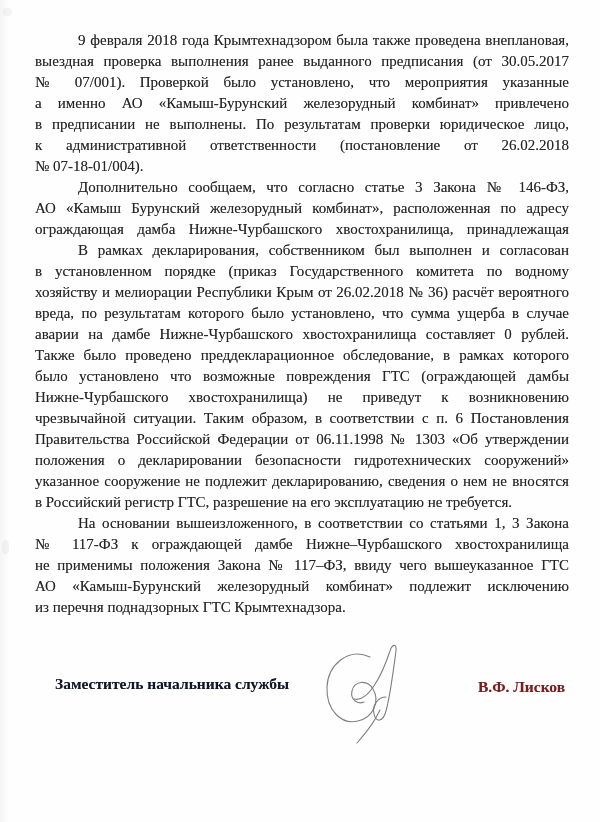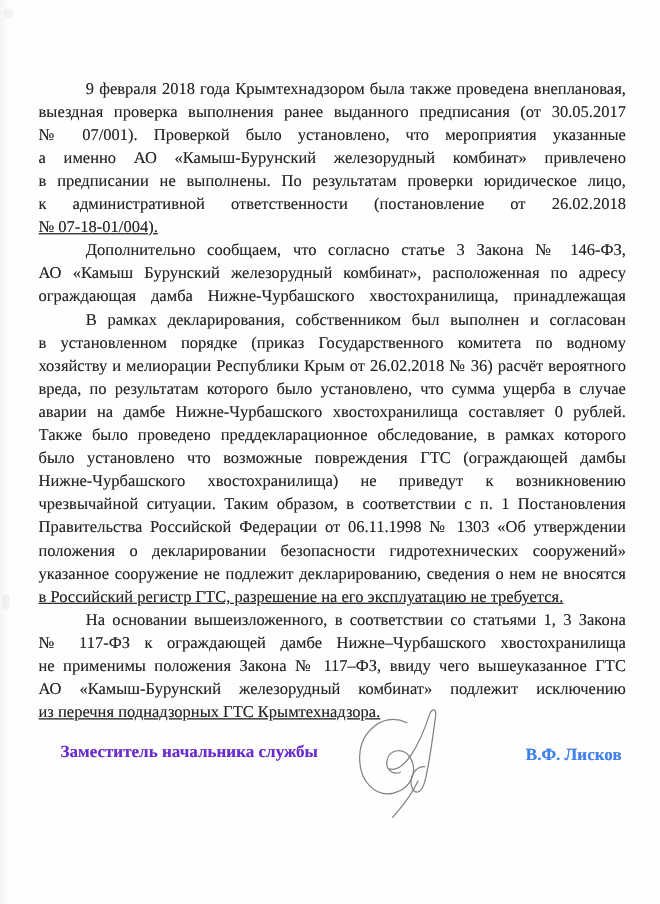--- a/index.html
+++ b/index.html
@@ -15,37 +15,36 @@
     position:absolute;left:0;top:0;width:9px;height:100%;
     background:linear-gradient(to right, rgba(60,60,60,0.05), rgba(60,60,60,0));
   }
   .scan-smudge{
     position:absolute;background:rgba(90,90,90,0.06);border-radius:40%;
   }
   .body-text{
     position:absolute;left:35px;top:30px;width:534px;
     font-size:15px;line-height:21px;color:#262626;
     text-shadow:0 0 0.5px rgba(45,45,45,0.5);
-    margin-top:41px;
   }
   .line{
     height:21px;overflow:hidden;
     text-align:justify;
     text-align-last:justify;
   }
   .line.first{ text-indent:43px; }
-  .line.last{ text-align-last:left;text-decoration:underline; }
+  .line.last{ text-align-last:left; }
   .sig-title{
     position:absolute;left:55px;top:675px;
-    font-size:15.5px;font-weight:bold;color:#6d28d9;
+    font-size:15.5px;font-weight:bold;color:#0f172a;
     text-shadow:0 0 0.5px rgba(45,45,45,0.5);
   }
   .sig-name{
     position:absolute;left:478px;top:678px;
-    font-size:15.5px;font-weight:bold;color:#3b82f6;
+    font-size:15.5px;font-weight:bold;color:#7f1d1d;
     text-shadow:0 0 0.5px rgba(45,45,45,0.5);
   }
   .signature-svg{
     position:absolute;left:310px;top:635px;
   }
 </style>
 </head>
 <body>
 
 <div class="page">
@@ -73,21 +72,21 @@
 
     <div>
       <div class="line first">В рамках декларирования, собственником был выполнен и согласован</div>
       <div class="line">в установленном порядке (приказ Государственного комитета по водному</div>
       <div class="line">хозяйству и мелиорации Республики Крым от 26.02.2018 № 36) расчёт вероятного</div>
       <div class="line">вреда, по результатам которого было установлено, что сумма ущерба в случае</div>
       <div class="line">аварии на дамбе Нижне-Чурбашского хвостохранилища составляет 0 рублей.</div>
       <div class="line">Также было проведено преддекларационное обследование, в рамках которого</div>
       <div class="line">было установлено что возможные повреждения ГТС (ограждающей дамбы</div>
       <div class="line">Нижне-Чурбашского хвостохранилища) не приведут к возникновению</div>
-      <div class="line">чрезвычайной ситуации. Таким образом, в соответствии с п. 1 Постановления</div>
+      <div class="line">чрезвычайной ситуации. Таким образом, в соответствии с п. 6 Постановления</div>
       <div class="line">Правительства Российской Федерации от 06.11.1998 № 1303 «Об утверждении</div>
       <div class="line">положения о декларировании безопасности гидротехнических сооружений»</div>
       <div class="line">указанное сооружение не подлежит декларированию, сведения о нем не вносятся</div>
       <div class="line last">в Российский регистр ГТС, разрешение на его эксплуатацию не требуется.</div>
     </div>
 
     <div>
       <div class="line first">На основании вышеизложенного, в соответствии со статьями 1, 3 Закона</div>
       <div class="line">№ 117-ФЗ к ограждающей дамбе Нижне–Чурбашского хвостохранилища</div>
       <div class="line">не применимы положения Закона № 117–ФЗ, ввиду чего вышеуказанное ГТС</div>

